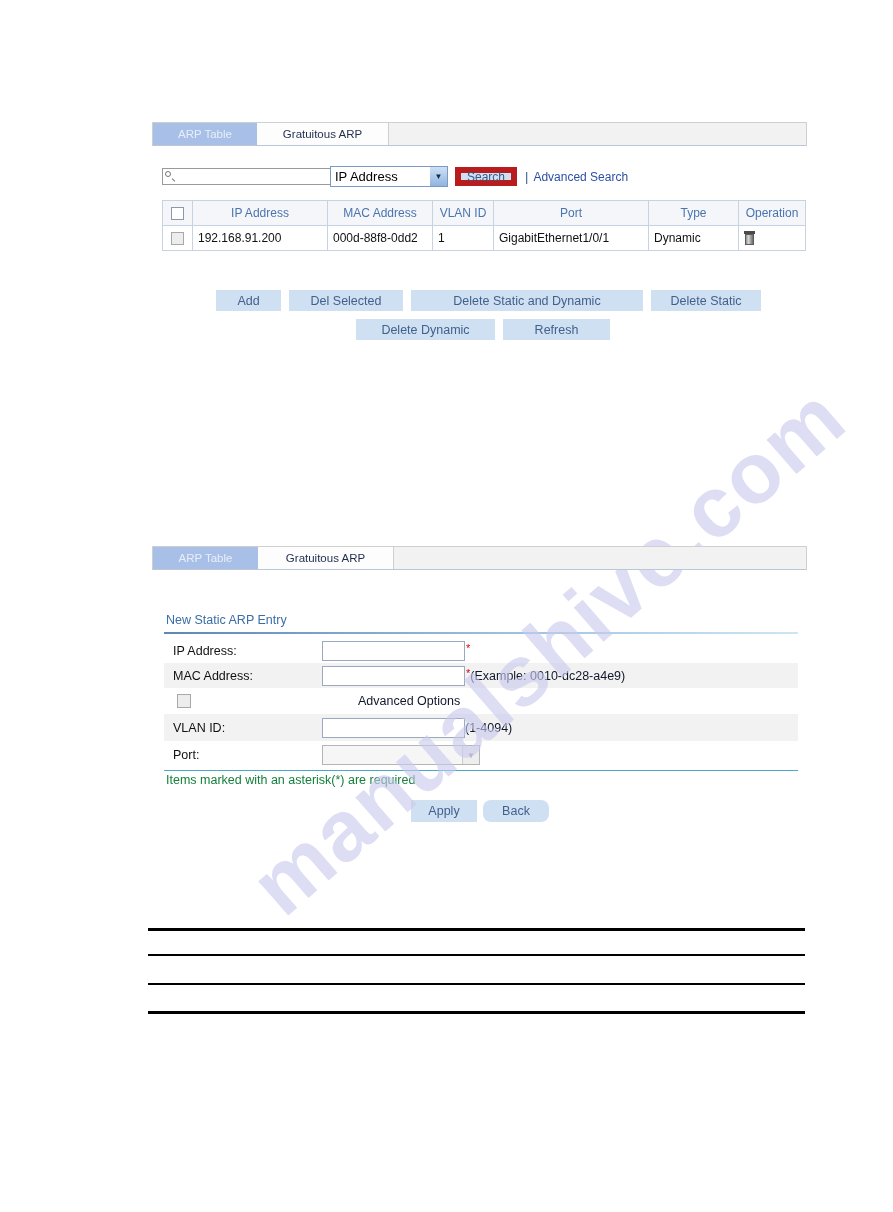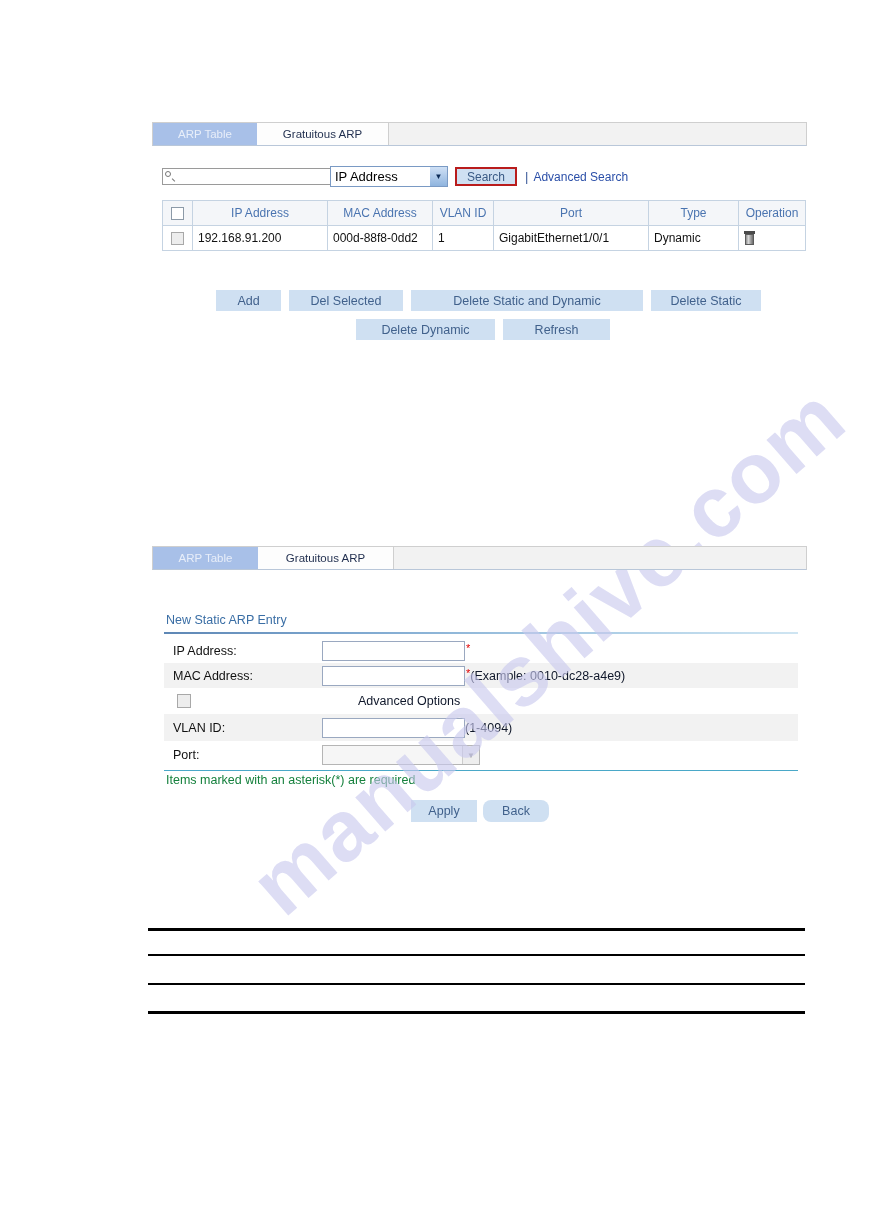--- a/index.html
+++ b/index.html
@@ -151,21 +151,21 @@
     color: #0b2a55;
     font-size: 8px;
     flex: 0 0 auto;
   }
   .btn {
     display: inline-flex;
     align-items: center;
     justify-content: center;
     background: #cfe0f2;
     color: #3a5a85;
-    border: 2px solid #b91c1c;
+    border: 6px solid #b91c1c;
     font-size: 12px;
     box-sizing: border-box;
     height: 19px;
     white-space: nowrap;
   }
   .search-btn {
     width: 62px;
     height: 19px;
     margin-left: 7px;
   }

